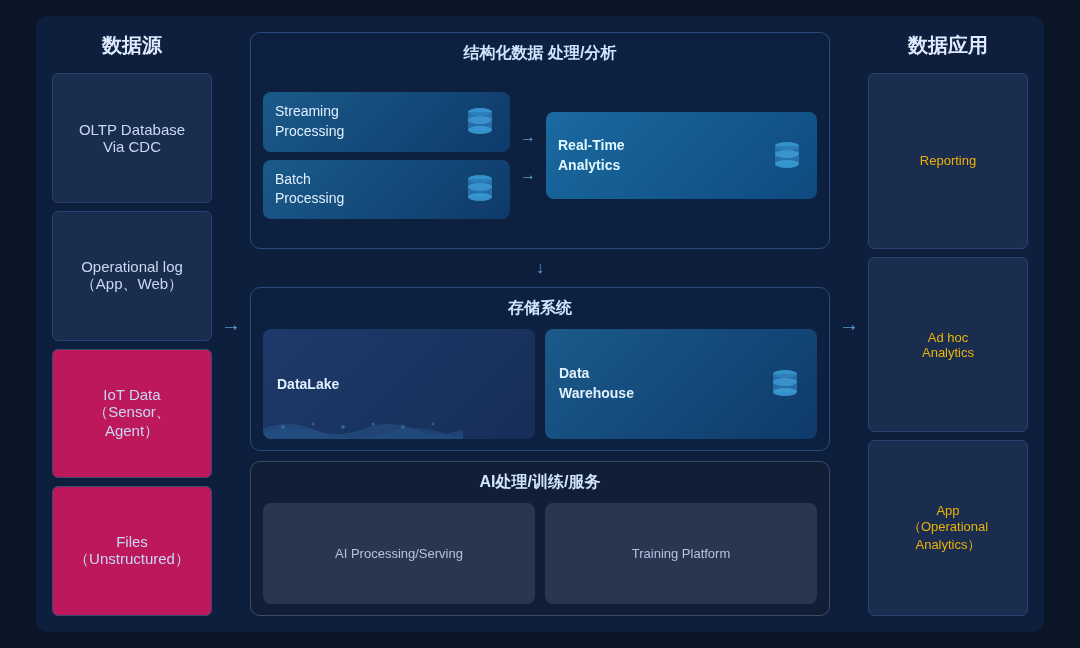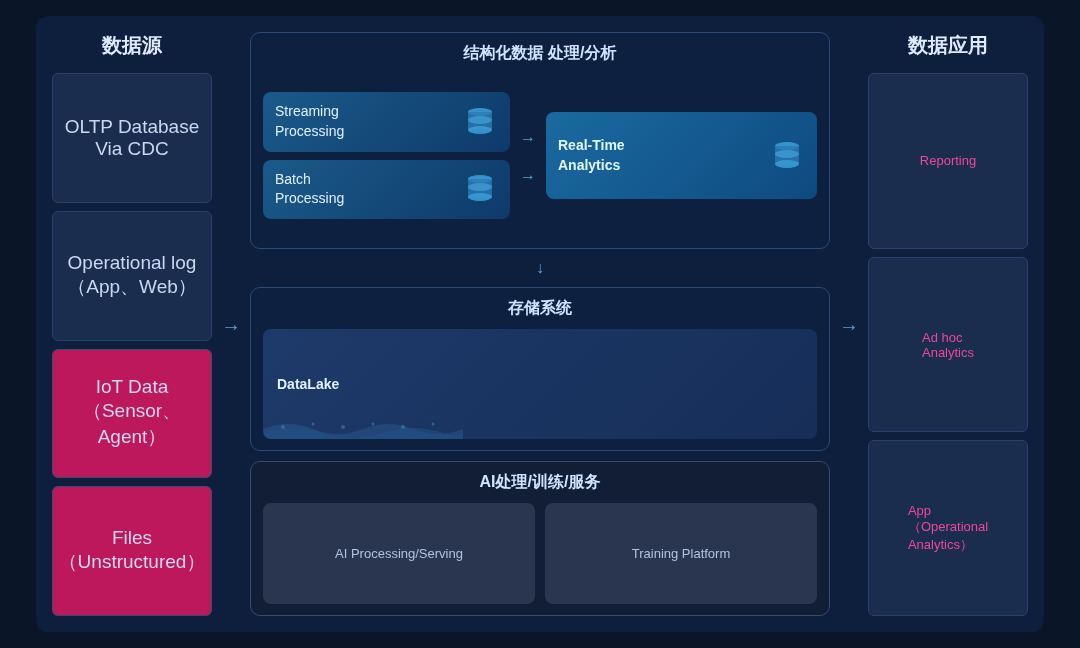--- a/index.html
+++ b/index.html
@@ -36,21 +36,21 @@
       font-size: 20px;
       font-weight: bold;
       text-align: center;
       margin-bottom: 6px;
     }
     .source-box {
       background: #1a2d4f;
       border: 1px solid #2a4070;
       border-radius: 6px;
       color: #c8d8f0;
-      font-size: 19px;
+      font-size: 15px;
       text-align: center;
       padding: 14px 8px;
       flex: 1;
       display: flex;
       align-items: center;
       justify-content: center;
     }
     .source-box.gray {
       background: #be185d;
       border-color: #3a4a70;
@@ -218,23 +218,23 @@
     .right-col {
       width: 160px;
       display: flex;
       flex-direction: column;
       gap: 8px;
     }
     .app-box {
       background: #1a2d4f;
       border: 1px solid #2a4070;
       border-radius: 6px;
-      color: #ec4899;
+      color: #eab308;
       font-size: 13px;
-      text-align: left;
+      text-align: center;
       padding: 14px 8px;
       flex: 1;
       display: flex;
       align-items: center;
       justify-content: center;
     }
 
     
     .arrow-connector {
       display: flex;
@@ -347,20 +347,32 @@
             <path d="M0 20 Q25 10 50 20 Q75 30 100 20 Q125 10 150 20 Q175 30 200 20 L200 30 L0 30 Z" fill="#3a7ab4" opacity="0.5"></path>
             <path d="M0 24 Q30 14 60 24 Q90 34 120 24 Q150 14 180 24 Q195 30 200 24 L200 30 L0 30 Z" fill="#2a6aa4" opacity="0.6"></path>
             <circle cx="20" cy="18" r="2" fill="#5ab4e4" opacity="0.7"></circle>
             <circle cx="50" cy="15" r="1.5" fill="#5ab4e4" opacity="0.7"></circle>
             <circle cx="80" cy="18" r="2" fill="#5ab4e4" opacity="0.7"></circle>
             <circle cx="110" cy="15" r="1.5" fill="#5ab4e4" opacity="0.7"></circle>
             <circle cx="140" cy="18" r="2" fill="#5ab4e4" opacity="0.7"></circle>
             <circle cx="170" cy="15" r="1.5" fill="#5ab4e4" opacity="0.7"></circle>
           </svg>
         </div>
+        <div class="storage-box warehouse-box">
+          <span class="storage-box-text" style="white-space:pre-line;line-height:1.4">Data
+Warehouse</span>
+          <div class="db-icon">
+            <svg viewBox="0 0 36 36" fill="none" xmlns="http://www.w3.org/2000/svg">
+              <ellipse cx="18" cy="8" rx="12" ry="4" fill="#3a9ad4" opacity="0.9"></ellipse>
+              <rect x="6" y="8" width="24" height="18" fill="#2a7ab4" opacity="0.8"></rect>
+              <ellipse cx="18" cy="26" rx="12" ry="4" fill="#3a9ad4" opacity="0.9"></ellipse>
+              <ellipse cx="18" cy="16" rx="12" ry="4" fill="#4aaae4" opacity="0.6"></ellipse>
+            </svg>
+          </div>
+        </div>
       </div>
     </div>
 
     <div class="section-panel ai-section" style="flex:1.5;border-color:#3a4a6a;">
       <div class="section-panel-title">AI处理/训练/服务</div>
       <div class="ai-inner">
         <div class="ai-box">
           <span>AI Processing/Serving</span>
         </div>
         <div class="ai-box">

